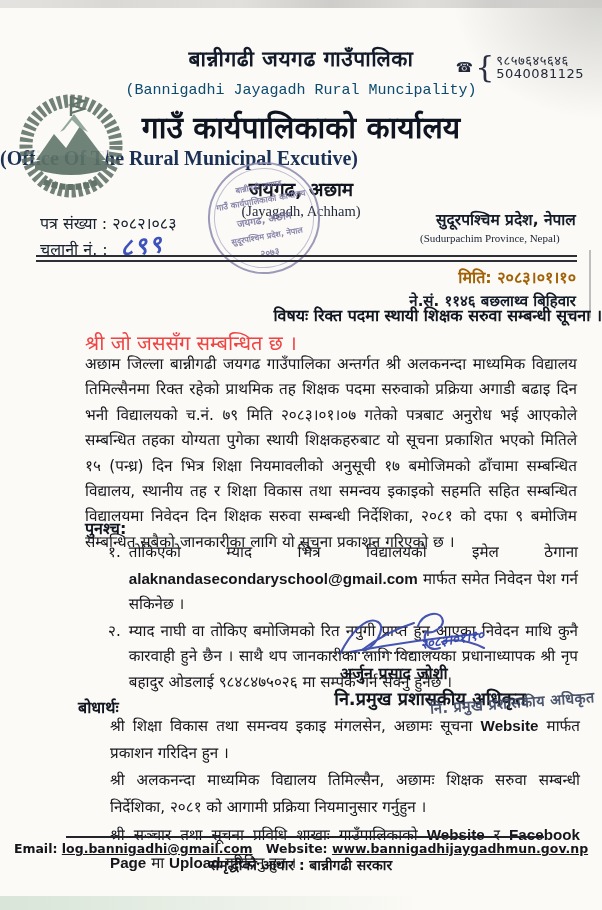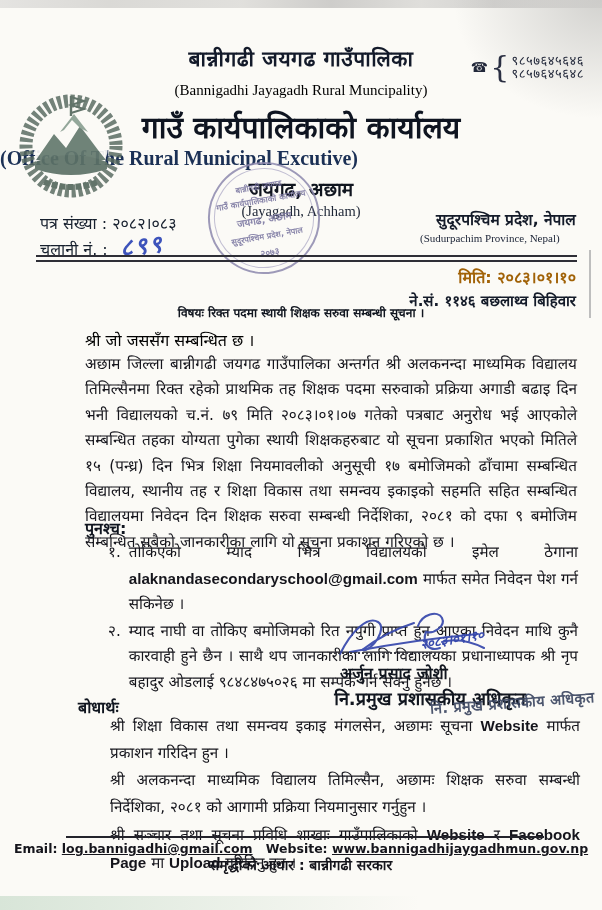--- a/index.html
+++ b/index.html
@@ -14,22 +14,22 @@
   .scan-top{top:0;left:0;right:0;height:8px;
     background:linear-gradient(90deg,#dddcda 0%,#cfcecb 18%,#d8d7d4 40%,#bfbebc 55%,#d6d5d2 70%,#c7c6c4 82%,#eceae7 100%);
     opacity:.75;}
   .scan-corner{top:0;right:0;width:150px;height:120px;
     background:radial-gradient(ellipse at 100% 0%,rgba(170,170,168,.5),rgba(170,170,168,0) 70%);}
   .scan-right-line{top:250px;left:589px;width:2px;height:68px;background:#8c8c90;opacity:.55;}
   .scan-bottom{bottom:0;left:0;width:420px;height:14px;
     background:linear-gradient(90deg,rgba(150,190,160,.35),rgba(150,190,160,0));}
   
   .np-title{top:44px;left:0;right:0;text-align:center;font-size:21px;font-weight:700;color:#131a2a;letter-spacing:.5px;}
-  .en-sub{top:82px;left:0;right:0;text-align:center;font-size:15px;color:#000000;
-    font-family:Liberation Serif, serif;}
+  .en-sub{top:82px;left:0;right:0;text-align:center;font-size:15px;color:#0c4a6e;
+    font-family:Liberation Mono, monospace;}
   .office-np{top:106px;left:0;right:0;text-align:center;font-size:30px;font-weight:700;color:#0e1420;}
   .office-en{top:147px;left:0;right:0;font-size:20px;font-weight:700;color:#1b3055;
     font-family:"Liberation Serif","DejaVu Serif",serif;}
   .phone-block{top:52px;right:18px;display:flex;align-items:center;gap:2px;color:#22283a;}
   .phone-glyph{font-size:14px;line-height:14px;}
   .phone-brace{font-size:30px;font-weight:400;color:#2a2f42;line-height:30px;font-family:"DejaVu Serif",serif;}
   .phone-nums{display:flex;flex-direction:column;font-size:13px;line-height:13px;letter-spacing:.5px;}
   
   .emblem{top:86px;left:14px;width:114px;height:116px;opacity:.92;}
   
@@ -47,22 +47,22 @@
   .stamp{top:162px;left:208px;width:112px;height:112px;transform:rotate(-10deg);opacity:.85;}
   .stamp .ring{position:absolute;inset:0;border:2.5px solid #8d89ae;border-radius:50%;}
   .stamp .ring2{position:absolute;inset:6px;border:1px solid #9b97ba;border-radius:50%;opacity:.7;}
   .stamp .stxt{position:absolute;left:0;right:0;text-align:center;color:#77739e;font-weight:600;}
   
   .rule-double{top:255px;left:36px;width:541px;height:3px;
     border-top:2px solid #2e2e36;border-bottom:2px solid #2e2e36;}
   .miti{top:266px;right:26px;font-size:16px;font-weight:600;color:#a16207;}
   .nesam{top:290px;right:26px;font-size:15px;font-weight:600;color:#141b29;}
   
-  .subject{top:304px;left:0;right:0;text-align:center;font-size:12px;font-weight:700;color:#10151f;}
-  .salutation{top:329px;left:85px;font-size:16px;color:#000000;}
+  .subject{top:304px;left:0;right:0;text-align:right;font-size:16px;font-weight:700;color:#10151f;}
+  .salutation{top:329px;left:85px;font-size:20px;color:#ef4444;}
   .body-par{top:352px;left:85px;width:492px;font-size:15.3px;line-height:25.4px;
     text-align:justify;color:#15151c;}
   
   .pun-label{top:517px;left:85px;font-size:16px;font-weight:700;color:#10151f;}
   .pun-list{top:540px;left:108px;width:470px;}
   .list-item{display:flex;gap:8px;font-size:15.2px;line-height:25.5px;color:#15151c;margin-bottom:1px;}
   .list-item .num{flex:0 0 auto;}
   .list-item .itext{text-align:justify;}
   .latin-bold{font-weight:700;font-family:"Liberation Sans","DejaVu Sans",sans-serif;}
   
@@ -93,21 +93,21 @@
 <div class="abs scan-bottom"></div>
 
 <div class="abs np-title">बान्नीगढी जयगढ गाउँपालिका</div>
 <div class="abs en-sub">(Bannigadhi Jayagadh Rural Muncipality)</div>
 
 <div class="abs phone-block">
   <span class="phone-glyph">☎</span>
   <span class="phone-brace">{</span>
   <span class="phone-nums">
     <span>९८५७६४५६४६</span>
-    <span>९८५७६४५६४८</span>
+    <span>5040081125</span>
   </span>
 </div>
 
 <div class="abs office-np">गाउँ कार्यपालिकाको कार्यालय</div>
 <div class="abs office-en">(Office Of The Rural Municipal Excutive)</div>
 
 <svg class="abs emblem" viewBox="0 0 114 116">
   <circle cx="57" cy="60" r="45" fill="none" stroke="#56695f" stroke-width="13" stroke-dasharray="4 2.6" opacity=".9"></circle>
   <circle cx="57" cy="60" r="37" fill="#fbfaf6"></circle>
   <path d="M22 74 L40 48 L52 62 L66 40 L84 64 L92 74 Z" fill="#64796e"></path>

